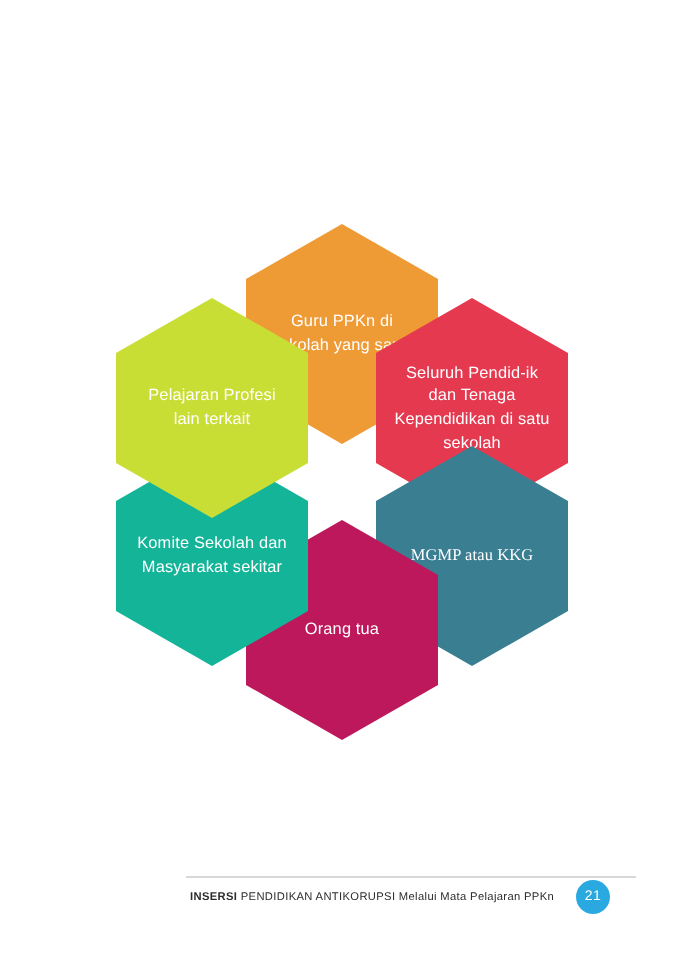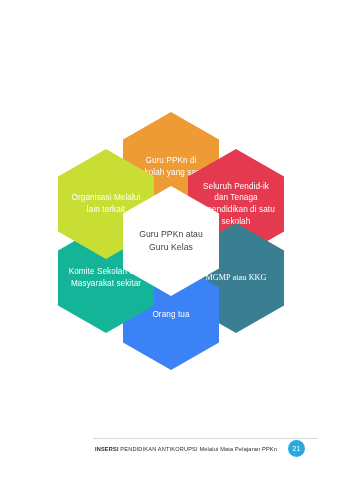--- a/index.html
+++ b/index.html
@@ -128,35 +128,32 @@
     </div>
 
     <div class="hex hex-upper-right" style="background: rgb(229, 57, 80);">
       <div class="hex-label" style="color: rgb(255, 255, 255);">Seluruh Pendid-ik dan Tenaga Kependidikan di satu sekolah</div>
     </div>
 
     <div class="hex hex-lower-right" style="background: rgb(58, 126, 146); font-family: Liberation Serif, serif;">
       <div class="hex-label" style="color: rgb(255, 255, 255);">MGMP atau KKG</div>
     </div>
 
-    <div class="hex hex-bottom" style="background: #3b82f6;">
+    <div class="hex hex-bottom" style="background: #be185d;">
       <div class="hex-label" style="color: rgb(255, 255, 255);">Orang tua</div>
     </div>
 
     <div class="hex hex-lower-left" style="background: rgb(19, 180, 152);">
       <div class="hex-label" style="color: rgb(255, 255, 255);">Komite Sekolah dan Masyarakat sekitar</div>
     </div>
 
     <div class="hex hex-upper-left" style="background: rgb(201, 222, 52);">
-      <div class="hex-label" style="color: rgb(255, 255, 255);">Organisasi Melalui lain terkait</div>
+      <div class="hex-label" style="color: rgb(255, 255, 255);">Pelajaran Profesi lain terkait</div>
     </div>
 
-    <div class="hex hex-center" style="background: rgb(255, 255, 255);">
-      <div class="hex-label" style="color: rgb(63, 63, 63);">Guru PPKn atau Guru Kelas</div>
-    </div>
 
   </div>
 
   <div id="footer">
     <div id="footer-rule" style="background: rgb(216, 216, 216);"></div>
     <div id="footer-caption">
       <span class="lead">INSERSI</span><span> PENDIDIKAN ANTIKORUPSI Melalui Mata Pelajaran PPKn</span>
     </div>
     <div id="page-badge" style="background: rgb(41, 169, 224);">21</div>
   </div>

